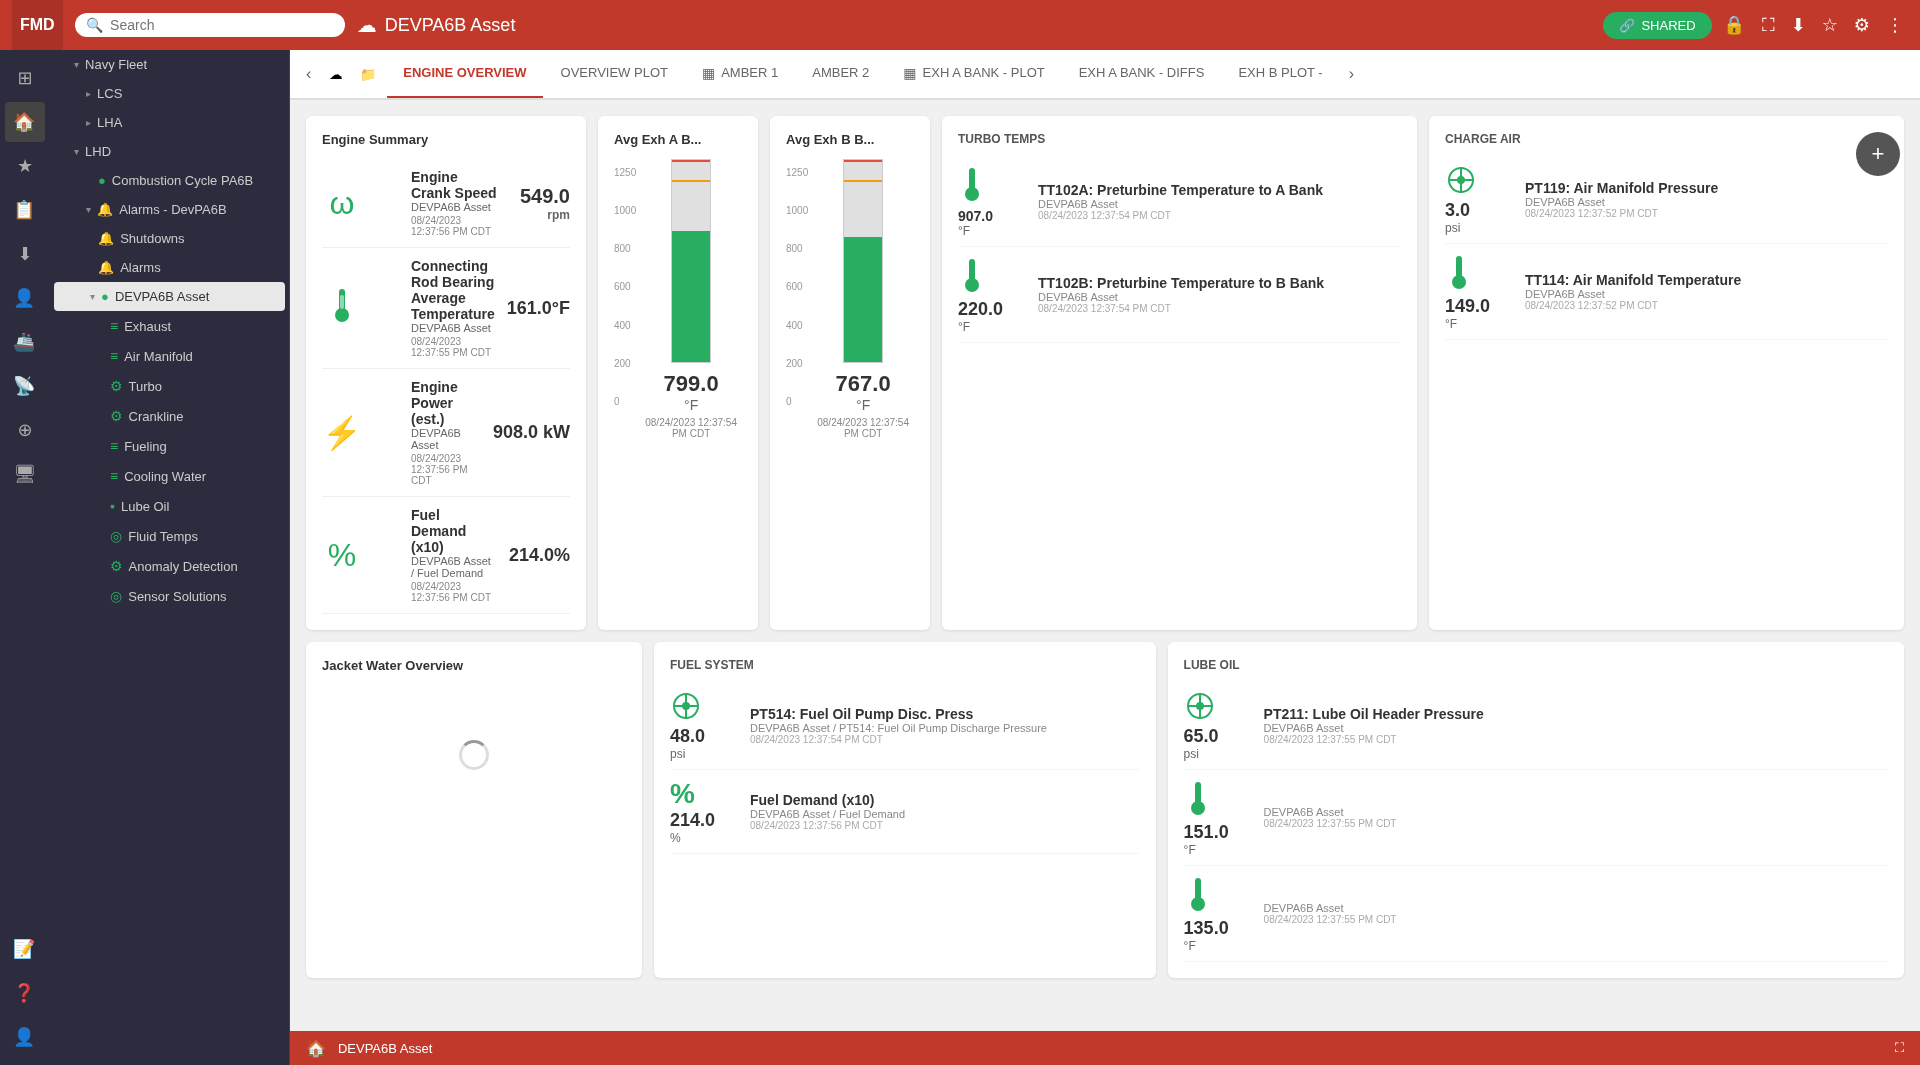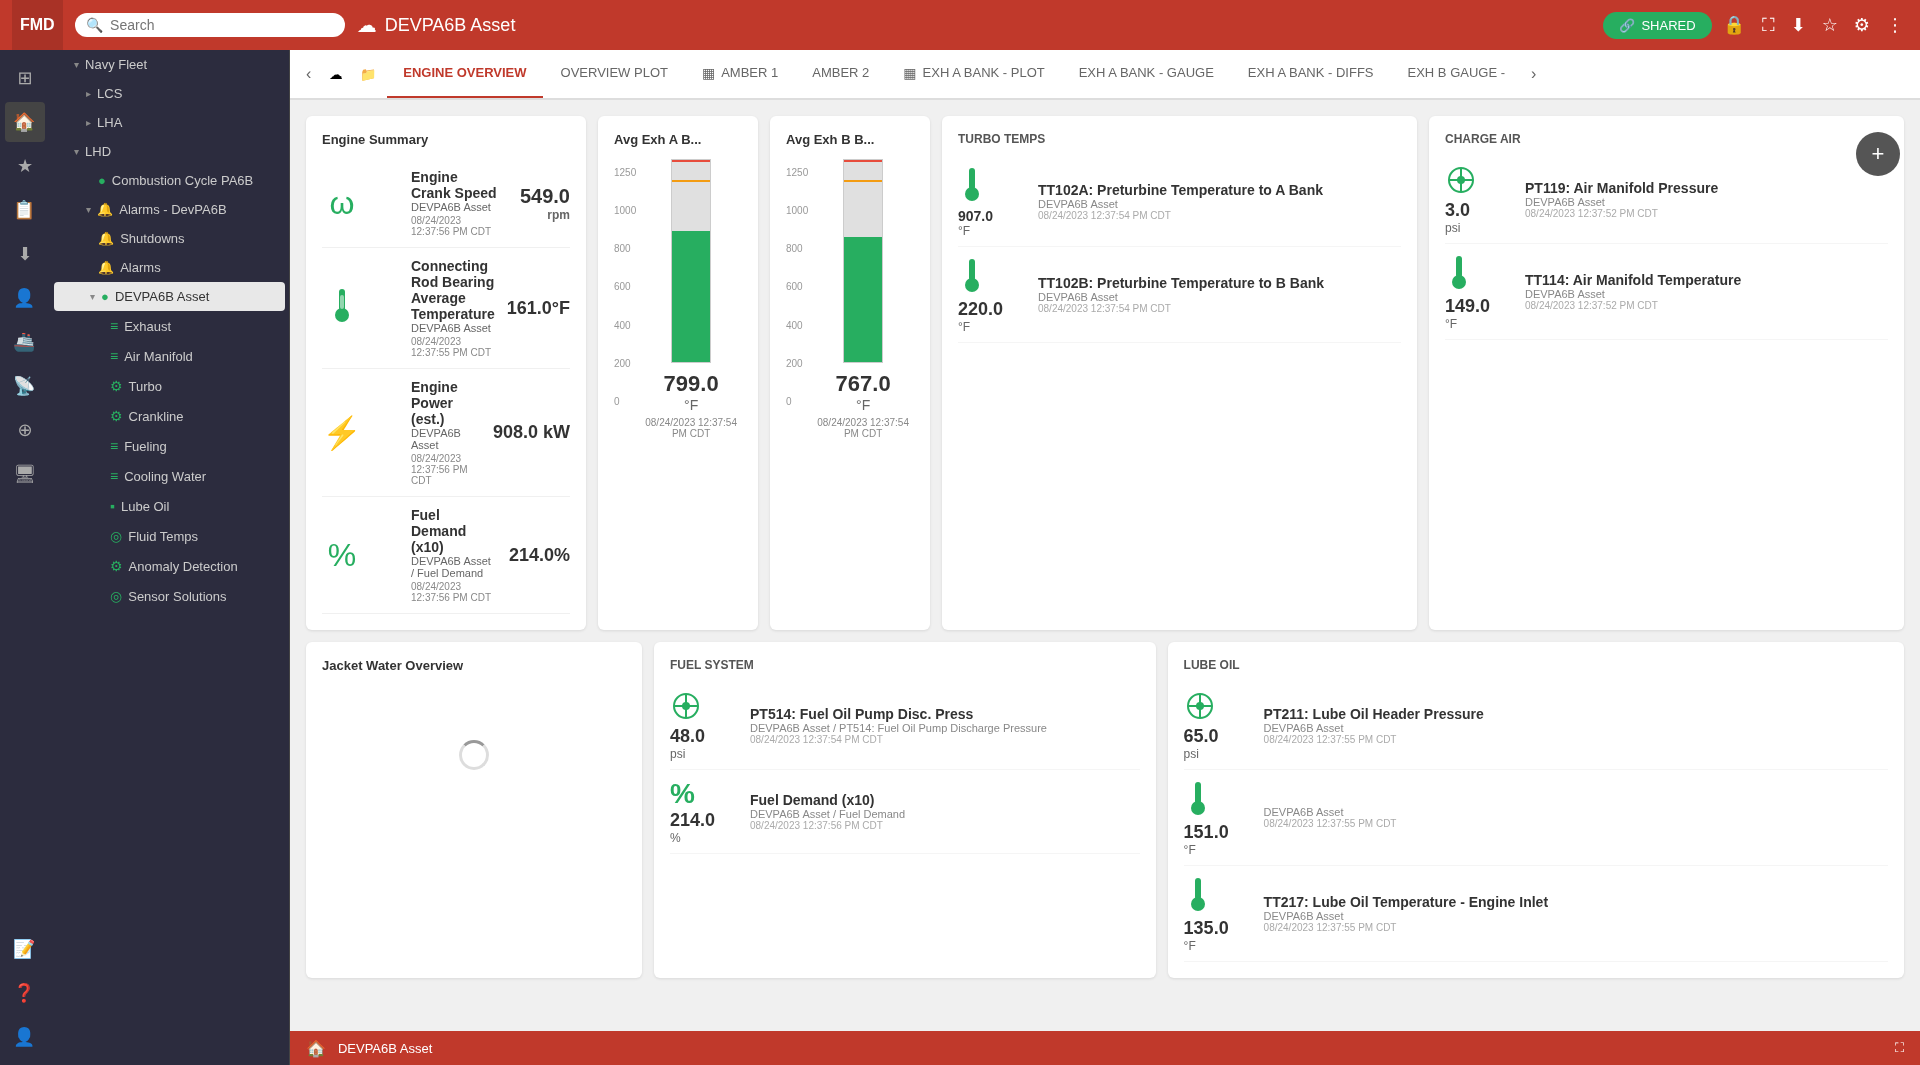--- a/index.html
+++ b/index.html
@@ -223,27 +223,24 @@
         <span>AMBER 1</span>
       </div>
       <div class="tab">
         <span>AMBER 2</span>
       </div>
       <div class="tab">
         <span class="tab-icon">▦</span>
         <span>EXH A BANK - PLOT</span>
       </div>
       <div class="tab">
-        <span>EXH A BANK - GAUGE</span>
+        <span>EXH A BANK - DIFFS</span>
       </div>
       <div class="tab">
-        <span>EXH A BANK - DIFFS</span>
-      </div>
-      <div class="tab">
-        <span>EXH B GAUGE -</span>
+        <span>EXH B PLOT -</span>
       </div>
       <button class="tab-nav-btn">›</button>
     </div>
 
     <div class="plus-btn">+</div>
 
     <div class="content-scroll">
 
       <div style="display:flex; gap:12px; margin-bottom:12px;">
 
@@ -514,21 +511,20 @@
           <div class="reading-item">
             <div style="min-width:70px;">
               <svg width="28" height="40" viewBox="0 0 28 40">
                 <rect x="11" y="4" width="6" height="22" rx="3" fill="#27ae60"></rect>
                 <circle cx="14" cy="30" r="7" fill="#27ae60"></circle>
               </svg>
               <div style="font-size:18px;font-weight:700;">135.0</div>
               <div style="font-size:12px;color:#666;">°F</div>
             </div>
             <div class="reading-info">
-              <div style="font-size:14px;font-weight:600;">TT217: Lube Oil Temperature - Engine Inlet</div>
               <div style="font-size:11px;color:#888;">DEVPA6B Asset</div>
               <div style="font-size:10px;color:#aaa;">08/24/2023 12:37:55 PM CDT</div>
             </div>
           </div>
         </div>
       </div>
     </div>
 
     <div class="bottom-bar">
       <span style="font-size:16px;">🏠</span>

